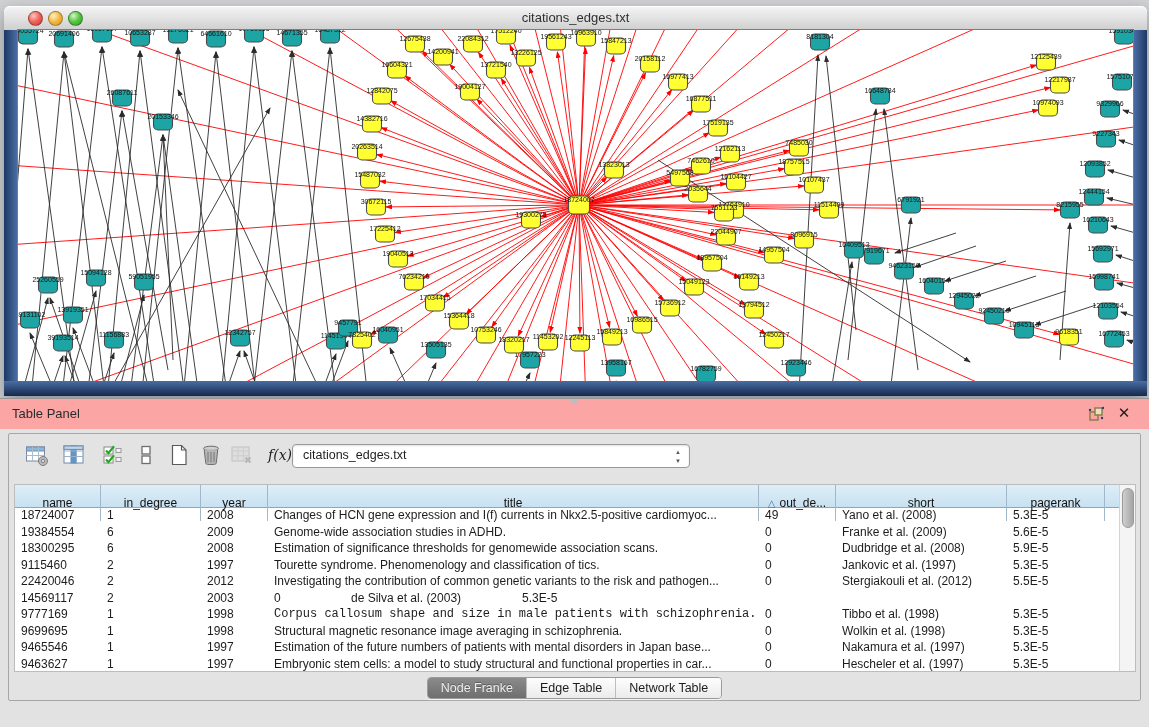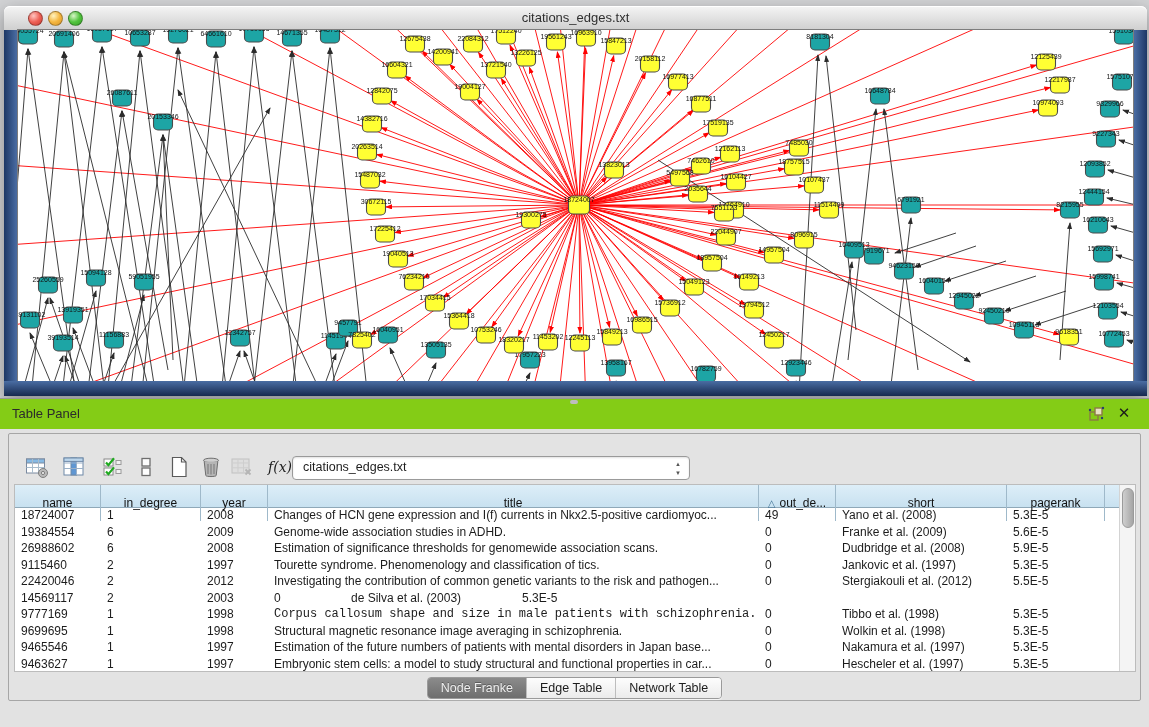--- a/index.html
+++ b/index.html
@@ -19,30 +19,30 @@
   #frame{position:absolute;left:0;top:24px;right:0;bottom:0;
          background:linear-gradient(90deg,#1c3765,#47699f 12px,#47699f calc(100% - 12px),#1c3765);}
   #frame-bottom{position:absolute;left:0;bottom:0;right:0;height:15px;
          background:linear-gradient(#4a6da3,#16294e);}
   #graph-canvas{position:absolute;left:14px;top:0;width:1115px;height:351px;background:#ffffff;
                 border:0;outline:1px solid #7d7d7d;}
   #graph-svg{display:block;width:1115px;height:351px;}
   
   #table-panel{position:absolute;left:0;top:398px;width:1149px;height:329px;background:#e2e2e2;
                border-top:1px solid #979797;}
-  #panel-header{position:absolute;left:0;top:0;right:0;height:30px;background:#84cc16;}
+  #panel-header{position:absolute;left:0;top:0;right:0;height:30px;background:#fca5a5;}
   #panel-title{position:absolute;left:12px;top:7px;font-size:13px;color:#2b2b2b;}
   #panel-grip{position:absolute;left:570px;top:1px;width:8px;height:4px;border-radius:2px;background:#bdbdbd;}
   #float-btn{position:absolute;right:44px;top:6px;width:18px;height:18px;cursor:default;}
   #close-btn{position:absolute;right:16px;top:4px;width:18px;height:20px;font-size:15px;font-weight:bold;
              color:#1c1c1c;text-align:center;line-height:20px;}
   #panel-box{position:absolute;left:8px;top:34px;width:1131px;height:266px;background:#e3e3e3;
              border:1px solid #a6a6a6;border-radius:2px;}
   
-  #toolbar{position:absolute;left:6px;top:16px;height:36px;right:6px;}
+  #toolbar{position:absolute;left:6px;top:4px;height:36px;right:6px;}
   .tb-btn{position:absolute;top:3px;width:28px;height:28px;background:transparent;border:none;padding:2px;}
   .tb-btn svg{display:block;}
   #dd{position:absolute;left:277px;top:6px;width:396px;height:22px;background:#ffffff;border:1px solid #9a9a9a;
       border-radius:4px;box-shadow:inset 0 1px 2px rgba(0,0,0,.12);}
   #dd-text{position:absolute;left:10px;top:3px;font-size:12.5px;color:#1d1d1d;}
   #dd-step{position:absolute;right:4px;top:1px;width:14px;height:20px;color:#555;font-size:6px;line-height:9px;
            text-align:center;padding-top:2px;box-sizing:border-box;}
   
   #table-wrap{position:absolute;left:5px;top:50px;width:1122px;height:188px;background:#ffffff;
               border:1px solid #bcbcbc;box-sizing:border-box;overflow:hidden;}
@@ -609,21 +609,21 @@
             <div class="tr">
               <div class="td" style="width: 86px;">19384554</div>
               <div class="td" style="width: 100px;">6</div>
               <div class="td" style="width: 67px;">2009</div>
               <div class="td" style="width: 491px;">Genome-wide association studies in ADHD.</div>
               <div class="td" style="width: 77px;">0</div>
               <div class="td" style="width: 171px;">Franke et al. (2009)</div>
               <div class="td" style="width: 98px;">5.6E-5</div>
             </div>
             <div class="tr">
-              <div class="td" style="width: 86px;">26988602</div>
+              <div class="td" style="width: 86px;">18300295</div>
               <div class="td" style="width: 100px;">6</div>
               <div class="td" style="width: 67px;">2008</div>
               <div class="td" style="width: 491px;">Estimation of significance thresholds for genomewide association scans.</div>
               <div class="td" style="width: 77px;">0</div>
               <div class="td" style="width: 171px;">Dudbridge et al. (2008)</div>
               <div class="td" style="width: 98px;">5.9E-5</div>
             </div>
             <div class="tr">
               <div class="td" style="width: 86px;">9115460</div>
               <div class="td" style="width: 100px;">2</div>

